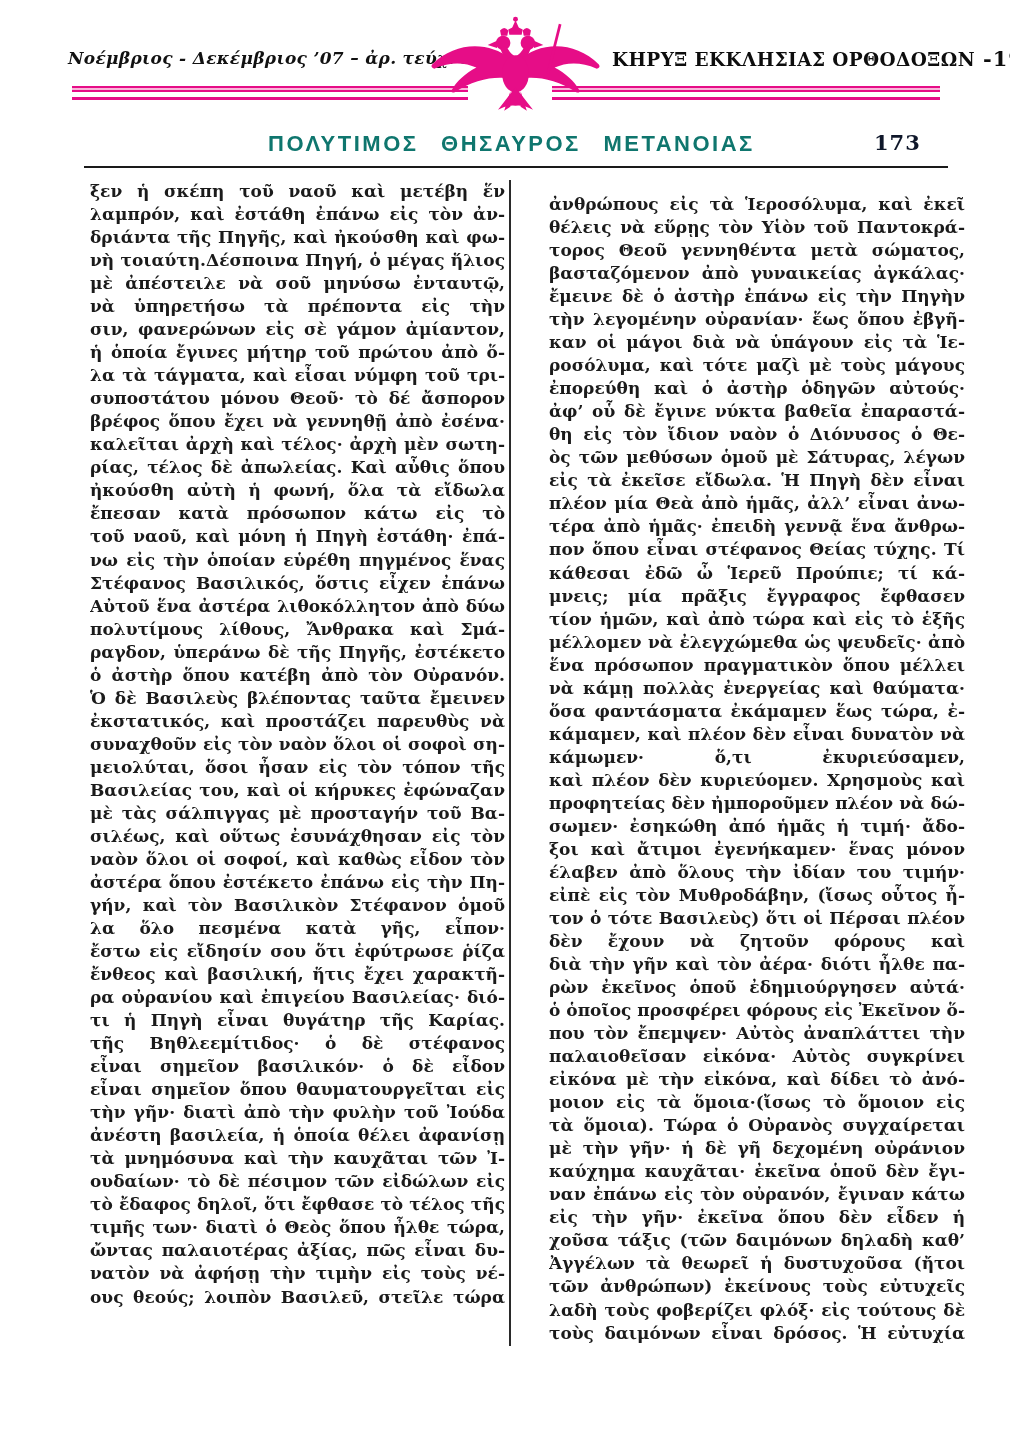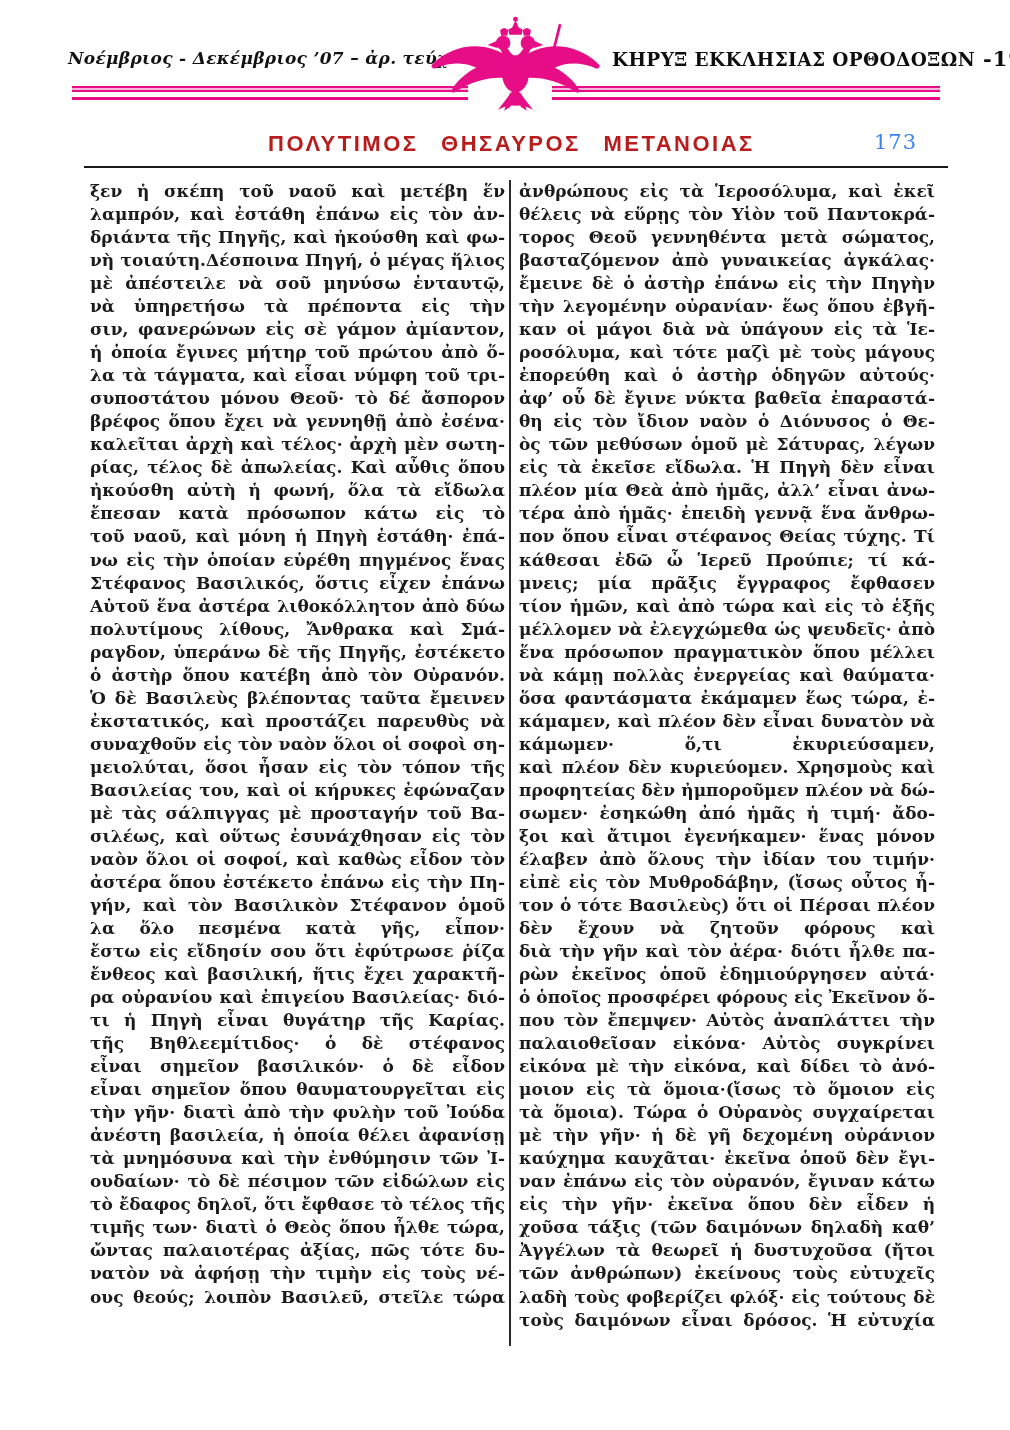--- a/index.html
+++ b/index.html
@@ -27,38 +27,38 @@
     position:absolute;left:428px;top:14px;width:175px;height:100px;
   }
   .rule-accent{position:absolute;height:6px;}
   .rule-accent.thin{height:2.5px;}
   
   .rule-accent.thick{border-top:2.5px solid; border-bottom:2px solid; height:2px; background:#f9b6da;}
   
   .article-title{
     position:absolute;left:268px;top:131px;width:460px;
     font-family:"Liberation Sans", sans-serif;
-    font-weight:bold;font-size:22px;color:#b91c1c;
+    font-weight:bold;font-size:22px;color:#0f766e;
     letter-spacing:2.5px;word-spacing:14px;white-space:nowrap;
   }
   .folio{
     position:absolute;left:874px;top:130px;
-    font-weight:normal;font-size:21px;color:#3b82f6;letter-spacing:1px;
+    font-weight:bold;font-size:21px;color:#0f172a;letter-spacing:1px;
   }
   .rule-black{
     position:absolute;left:84px;top:166px;width:864px;height:2.4px;
     background:#1a1a1a;
   }
   
   .col{
     position:absolute;top:180px;height:1152px;
     font-size:17px;color:#1b1b1b;font-weight:bold;
   }
   .col-left{left:90px;width:415px;}
-  .col-right{left:519px;width:416px;}
+  .col-right{left:549px;width:416px;margin-top:13px;}
   .col-divider{
     position:absolute;left:509px;top:180px;width:2px;height:1166px;
     background:#2a2a2a;
   }
   .tline{
     height:23.04px;line-height:23.04px;
     text-align:justify;text-align-last:justify;
     overflow:hidden;
   }
 </style>
@@ -150,25 +150,25 @@
       <div class="tline">λα ὅλο πεσμένα κατὰ γῆς, εἶπον· Βασιλεῦ,</div>
       <div class="tline">ἔστω εἰς εἴδησίν σου ὅτι ἐφύτρωσε ῥίζα</div>
       <div class="tline">ἔνθεος καὶ βασιλική, ἥτις ἔχει χαρακτῆ-</div>
       <div class="tline">ρα οὐρανίου καὶ ἐπιγείου Βασιλείας· διό-</div>
       <div class="tline">τι ἡ Πηγὴ εἶναι θυγάτηρ τῆς Καρίας.</div>
       <div class="tline">τῆς Βηθλεεμίτιδος· ὁ δὲ στέφανος</div>
       <div class="tline">εἶναι σημεῖον βασιλικόν· ὁ δὲ εἶδον</div>
       <div class="tline">εἶναι σημεῖον ὅπου θαυματουργεῖται εἰς</div>
       <div class="tline">τὴν γῆν· διατὶ ἀπὸ τὴν φυλὴν τοῦ Ἰούδα</div>
       <div class="tline">ἀνέστη βασιλεία, ἡ ὁποία θέλει ἀφανίσῃ</div>
-      <div class="tline">τὰ μνημόσυνα καὶ τὴν ἐνθύμησιν τῶν Ἰ-</div>
+      <div class="tline">τὰ μνημόσυνα καὶ τὴν καυχᾶται τῶν Ἰ-</div>
       <div class="tline">ουδαίων· τὸ δὲ πέσιμον τῶν εἰδώλων εἰς</div>
       <div class="tline">τὸ ἔδαφος δηλοῖ, ὅτι ἔφθασε τὸ τέλος τῆς</div>
       <div class="tline">τιμῆς των· διατὶ ὁ Θεὸς ὅπου ἦλθε τώρα,</div>
-      <div class="tline">ὤντας παλαιοτέρας ἀξίας, πῶς τότε δυ-</div>
+      <div class="tline">ὤντας παλαιοτέρας ἀξίας, πῶς εἶναι δυ-</div>
       <div class="tline">νατὸν νὰ ἀφήσῃ τὴν τιμὴν εἰς τοὺς νέ-</div>
       <div class="tline">ους θεούς; λοιπὸν Βασιλεῦ, στεῖλε τώρα</div>
     </div>
   <div class="col-divider"></div>
   <div class="col col-right">
       <div class="tline">ἀνθρώπους εἰς τὰ Ἱεροσόλυμα, καὶ ἐκεῖ</div>
       <div class="tline">θέλεις νὰ εὕρῃς τὸν Υἱὸν τοῦ Παντοκρά-</div>
       <div class="tline">τορος Θεοῦ γεννηθέντα μετὰ σώματος,</div>
       <div class="tline">βασταζόμενον ἀπὸ γυναικείας ἀγκάλας·</div>
       <div class="tline">ἔμεινε δὲ ὁ ἀστὴρ ἐπάνω εἰς τὴν Πηγὴν</div>

